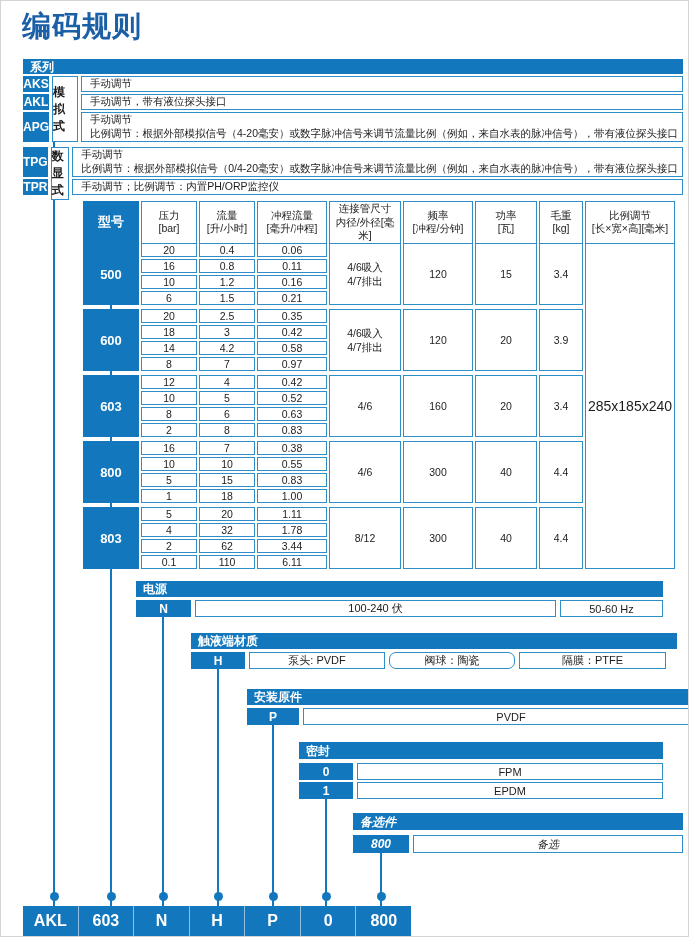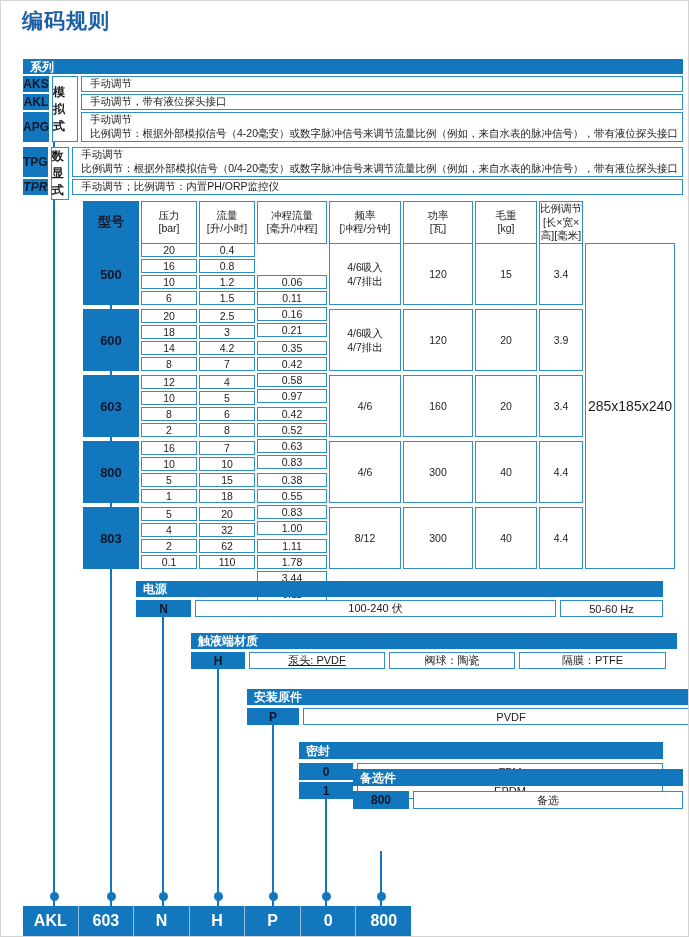--- a/index.html
+++ b/index.html
@@ -4,40 +4,40 @@
 <style>
   * { box-sizing: border-box; margin: 0; padding: 0; }
   html, body { background: #fff; }
   body { font-family: "Liberation Sans", "DejaVu Sans", sans-serif; }
   .page {
     position: relative; width: 689px; height: 937px;
     background: #ffffff; border: 1px solid #d4d4d4; overflow: hidden;
   }
   .title {
     position: absolute; left: 21px; top: 6px;
-    font-size: 21px; font-weight: bold; color: var(--title, #1b5fa6);
+    font-size: 29px; font-weight: bold; color: var(--title, #1b5fa6);
     letter-spacing: 1px;
   }
   
   .vline { position: absolute; width: 2px; background: var(--blue, #1277bd); }
   .vdot  { position: absolute; width: 9px; height: 9px; border-radius: 50%; background: var(--blue, #1277bd); }
 
   section { position: absolute; }
   .sec-header {
     background: var(--blue, #1277bd); color: #fff; font-weight: bold;
     font-size: 12px; display: flex; align-items: center; padding-left: 7px;
     height: 16px; line-height: 1;
   }
   .cell {
     background: #fff; border: 1.5px solid var(--bd, #2f8dc7);
     display: flex; align-items: center; justify-content: center;
     color: var(--ink, #1c1c1e); font-size: 11px;
   }
   .key {
-    background: var(--blue, #1277bd); color: #0f172a; font-weight: bold;
+    background: var(--blue, #1277bd); color: #ffffff; font-weight: bold;
     display: flex; align-items: center; justify-content: center; font-size: 12px;
   }
 
   
   .series { left: 22px; top: 58px; width: 660px; }
   .series .sec-header { height: 15px; }
   .series-body { margin-top: 2px; display: flex; flex-direction: column; gap: 5px; }
   .series-group { display: flex; }
   .series-keys { width: 63px; display: flex; flex-direction: column; gap: 2px; }
   .series-type { width: 74px; margin: 0 3px; font-weight: bold; font-size: 12px; }
@@ -56,45 +56,45 @@
     grid-template-columns: 56px 56px 56px 70px 72px 70px 62px 44px 90px;
   }
   .hcell { flex-direction: column; font-size: 10.5px; line-height: 1.3; text-align: center; }
   .hcell.key { font-size: 13px; }
   .spec-body { display: flex; gap: 2px; margin-top: 2px; }
   .spec-bands { width: 500px; display: flex; flex-direction: column; gap: 4px; }
   .band { display: flex; gap: 2px; height: 62px; }
   .band .key { width: 56px; font-size: 13px; }
   .stack { display: flex; flex-direction: column; gap: 2px; }
   .stack .cell { flex: 1; border-width: 1px; font-size: 10.5px; }
-  .w-p { width: 56px; } .w-f { width: 56px; } .w-s { width: 70px; margin-top: 32px; }
+  .w-p { width: 56px; } .w-f { width: 56px; } .w-s { width: 70px; }
   .mcell { font-size: 10.5px; flex-direction: column; line-height: 1.35; }
   .m-conn { width: 72px; } .m-freq { width: 70px; } .m-pow { width: 62px; } .m-wt { width: 44px; }
   .box-cell { flex: 1; font-size: 14px; }
 
   
   .kv-row { display: flex; gap: 4px; margin-top: 3px; height: 17px; }
   .kv-row .key { font-size: 12px; }
   .power   { left: 135px; top: 580px; width: 527px; }
   .power .key { width: 55px; }
   .power .v-volt { flex: 1; }
   .power .v-hz { width: 103px; }
   .material { left: 190px; top: 632px; width: 486px; }
   .material .key { width: 54px; }
-  .material .v-1 { width: 136px; text-decoration: underline; } .material .v-2 { width: 126px; } .material .v-3 { width: 147px; }
+  .material .v-1 { width: 136px; } .material .v-2 { width: 126px; border-radius: 7px; } .material .v-3 { width: 147px; }
   .install { left: 246px; top: 688px; width: 472px; }
   .install .key { width: 52px; }
   .install .v { flex: 1; }
   .seal { left: 298px; top: 741px; width: 364px; }
   .seal .sec-header { height: 17px; }
   .seal .kv-row { margin-top: 4px; }
   .seal .kv-row + .kv-row { margin-top: 2px; }
   .seal .key { width: 54px; }
   .seal .v { flex: 1; }
-  .optional { left: 352px; top: 768px; width: 330px; }
+  .optional { left: 352px; top: 812px; width: 330px; font-style: italic; }
   .optional .sec-header { height: 17px; }
   .optional .kv-row { margin-top: 5px; height: 18px; }
   .optional .key { width: 56px; }
   .optional .v { flex: 1; }
 
   
   .code-bar {
     position: absolute; left: 22px; top: 905px; width: 388px; height: 30px;
     background: var(--blue, #1277bd); display: flex;
   }
@@ -147,21 +147,21 @@
             </div>
             <div class="cell series-desc" style="height: 30px;">
               <div>手动调节</div>
               <div>比例调节：根据外部模拟信号（4-20毫安）或数字脉冲信号来调节流量比例（例如，来自水表的脉冲信号），带有液位探头接口</div>
             </div>
           </div>
         </div>
         <div class="series-group">
           <div class="series-keys">
             <div class="key series-key" style="height: 30px;">TPG</div>
-            <div class="key series-key" style="height: 16px; font-style: italic;">TPR</div>
+            <div class="key series-key" style="height: 16px;">TPR</div>
           </div>
           <div class="cell series-type">数显式</div>
           <div class="series-descs">
             <div class="cell series-desc" style="height: 30px;">
               <div>手动调节</div>
               <div>比例调节：根据外部模拟信号（0/4-20毫安）或数字脉冲信号来调节流量比例（例如，来自水表的脉冲信号），带有液位探头接口</div>
             </div>
             <div class="cell series-desc" style="height: 16px;">
               <div>手动调节；比例调节：内置PH/ORP监控仪</div>
             </div>
@@ -179,20 +179,24 @@
           <div>压力</div>
           <div>[bar]</div>
         </div>
         <div class="cell hcell">
           <div>流量</div>
           <div>[升/小时]</div>
         </div>
         <div class="cell hcell">
           <div>冲程流量</div>
           <div>[毫升/冲程]</div>
+        </div>
+        <div class="cell hcell">
+          <div>连接管尺寸</div>
+          <div>内径/外径[毫米]</div>
         </div>
         <div class="cell hcell">
           <div>频率</div>
           <div>[冲程/分钟]</div>
         </div>
         <div class="cell hcell">
           <div>功率</div>
           <div>[瓦]</div>
         </div>
         <div class="cell hcell">

